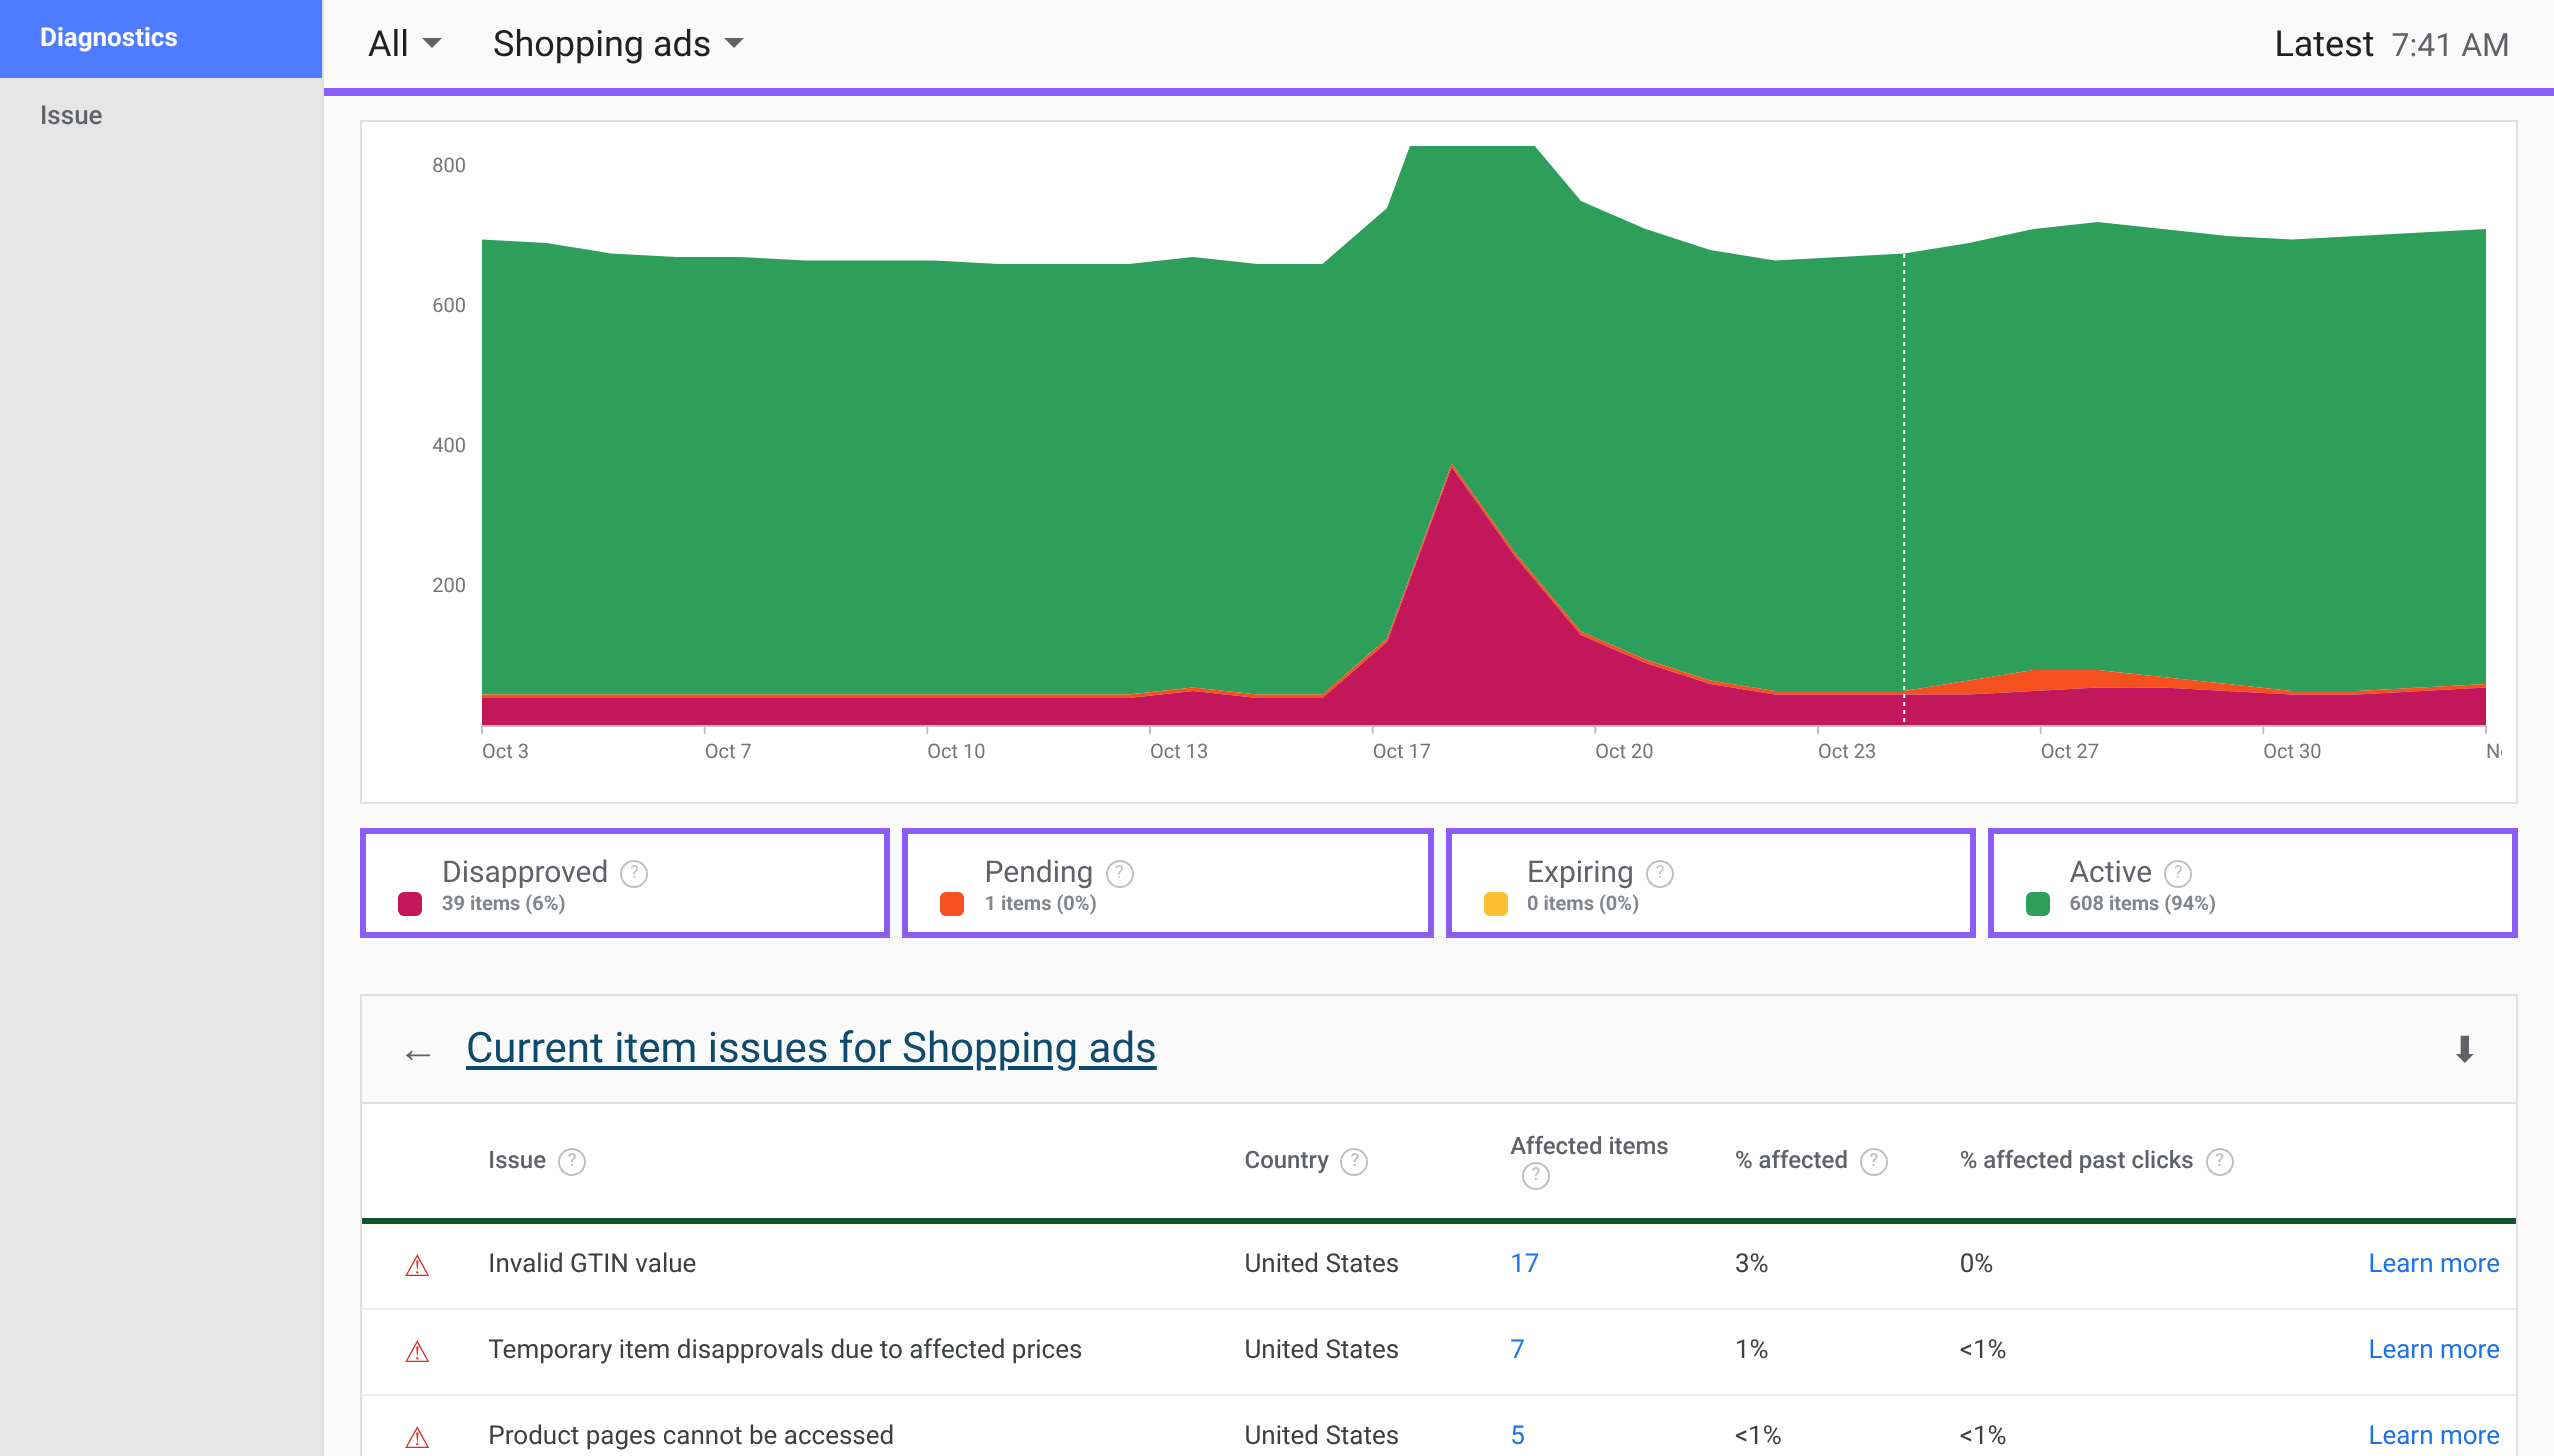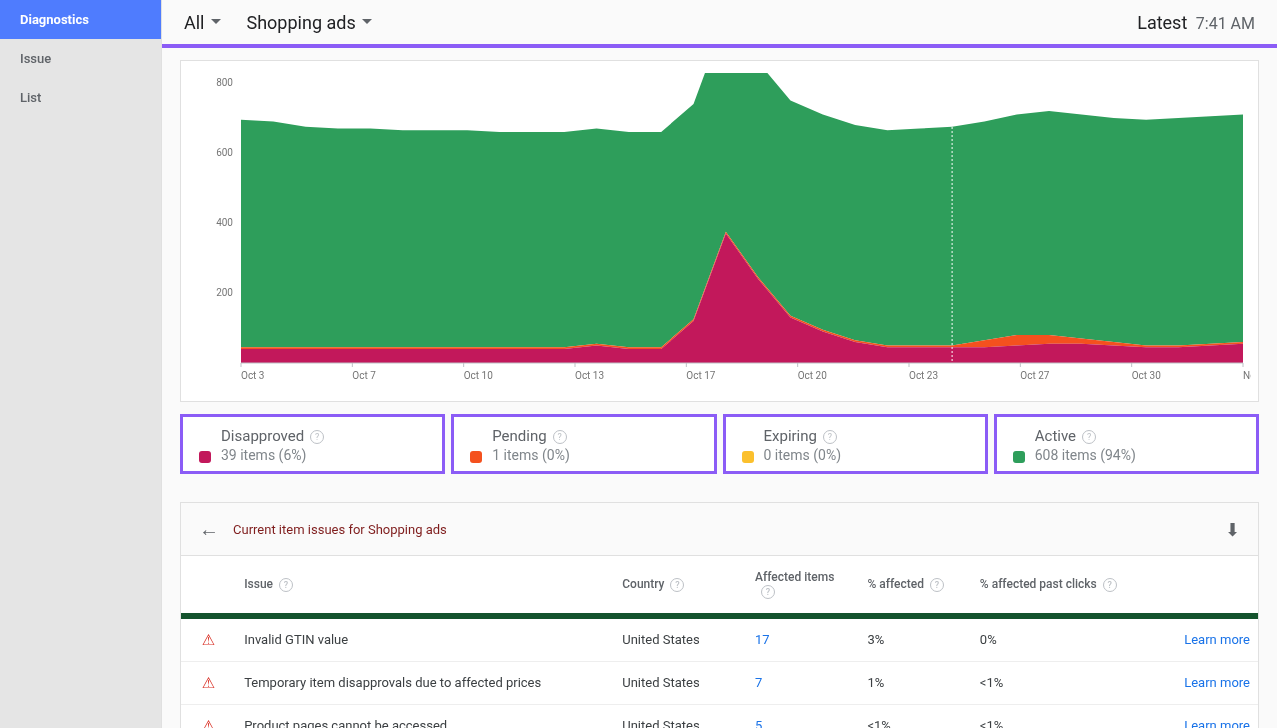--- a/index.html
+++ b/index.html
@@ -13,48 +13,47 @@
   .topfilter { font-size: 18px; color: #202124; margin-right: 26px; display: inline-flex; align-items: center; cursor: pointer; }
   .chev { margin-left: 6px; }
   .latest { margin-left: auto; font-size: 18px; color: #202124; }
   .latest .time { font-size: 16px; color: #5f6368; margin-left: 4px; }
   .chart-card { margin: 12px 18px 0; background: #fff; border: 1px solid #e0e0e0; }
   .chart-inner { padding: 12px 10px 4px 12px; }
   .legend-row { display: flex; gap: 6px; margin: 12px 18px 0; }
   .legend-card { flex: 1; background: #fff; border: 3px solid #8b5cf6; padding: 10px 16px 8px; display: flex; align-items: flex-end; gap: 10px; }
   .lg-swatch { width: 12px; height: 12px; border-radius: 3px; margin-top: 4px; flex-shrink:0; }
   .lg-title { font-size: 15px; color: #5f6368; }
-  .lg-sub { font-size: 14px; color: #80868b; margin-top: 2px; }
+  .lg-sub { font-size: 10px; color: #80868b; margin-top: 2px; font-weight: bold; }
   .help-icon { display:inline-block; width:14px; height:14px; border:1px solid #bdc1c6; border-radius:50%; font-size:9px; color:#bdc1c6; line-height:13px; text-align:center; margin-left:6px; vertical-align:middle; }
   .issues-card { margin: 28px 18px 0; background: #fff; border: 1px solid #e0e0e0; }
   .issues-head { display:flex; align-items:center; padding: 14px 18px; border-bottom: 1px solid #e0e0e0; background:#fafafa; }
   .back-arrow { font-size: 20px; color: #5f6368; margin-right: 14px; cursor:pointer; }
-  .issues-title { font-size: 13px; color: #7f1d1d; }
+  .issues-title { font-size: 21px; color: #0c4a6e; text-decoration: underline; }
   .dl-icon { margin-left:auto; font-size:18px; color:#5f6368; cursor:pointer; }
   .issues-table { width:100%; border-collapse: collapse; font-size:13px; }
-  .issues-table th { text-align:left; font-weight:500; color:#5f6368; padding: 14px 8px; border-bottom:6px solid #14532d; font-size:12px; }
+  .issues-table th { text-align:left; font-weight:500; color:#5f6368; padding: 14px 8px; border-bottom:3px solid #14532d; font-size:12px; }
   .issues-table td { padding: 12px 8px; border-bottom:1px solid #eee; color:#3c4043; }
   .col-icon { width:54px; text-align:center; }
   .col-issue { width:370px; }
   .col-country { width:130px; }
   .col-num { width:110px; }
   .col-learn { width:100px; text-align:right; padding-right:22px; }
   .warn-icon { color:#d93025; font-size:15px; }
   .linknum { color:#1a73e8; }
   .learn { color:#1a73e8; cursor:pointer; }
   svg text.axis { font-size: 10px; fill:#757575; }
 </style>
 </head>
 <body>
 
 <div class="app">
   <nav class="sidebar">
       <div class="sidebar-item active">Diagnostics</div>
       <div class="sidebar-item">Issue</div>
-      <div class="sidebar-item">List</div>
     </nav>
   <div class="main">
     <div class="topbar">
       <span class="topfilter">
         <span>All</span>
         <svg class="chev" width="10" height="6">
             <path d="M0 0 L5 5 L10 0 Z" fill="#5f6368"></path>
           </svg>
       </span>
       <span class="topfilter">

